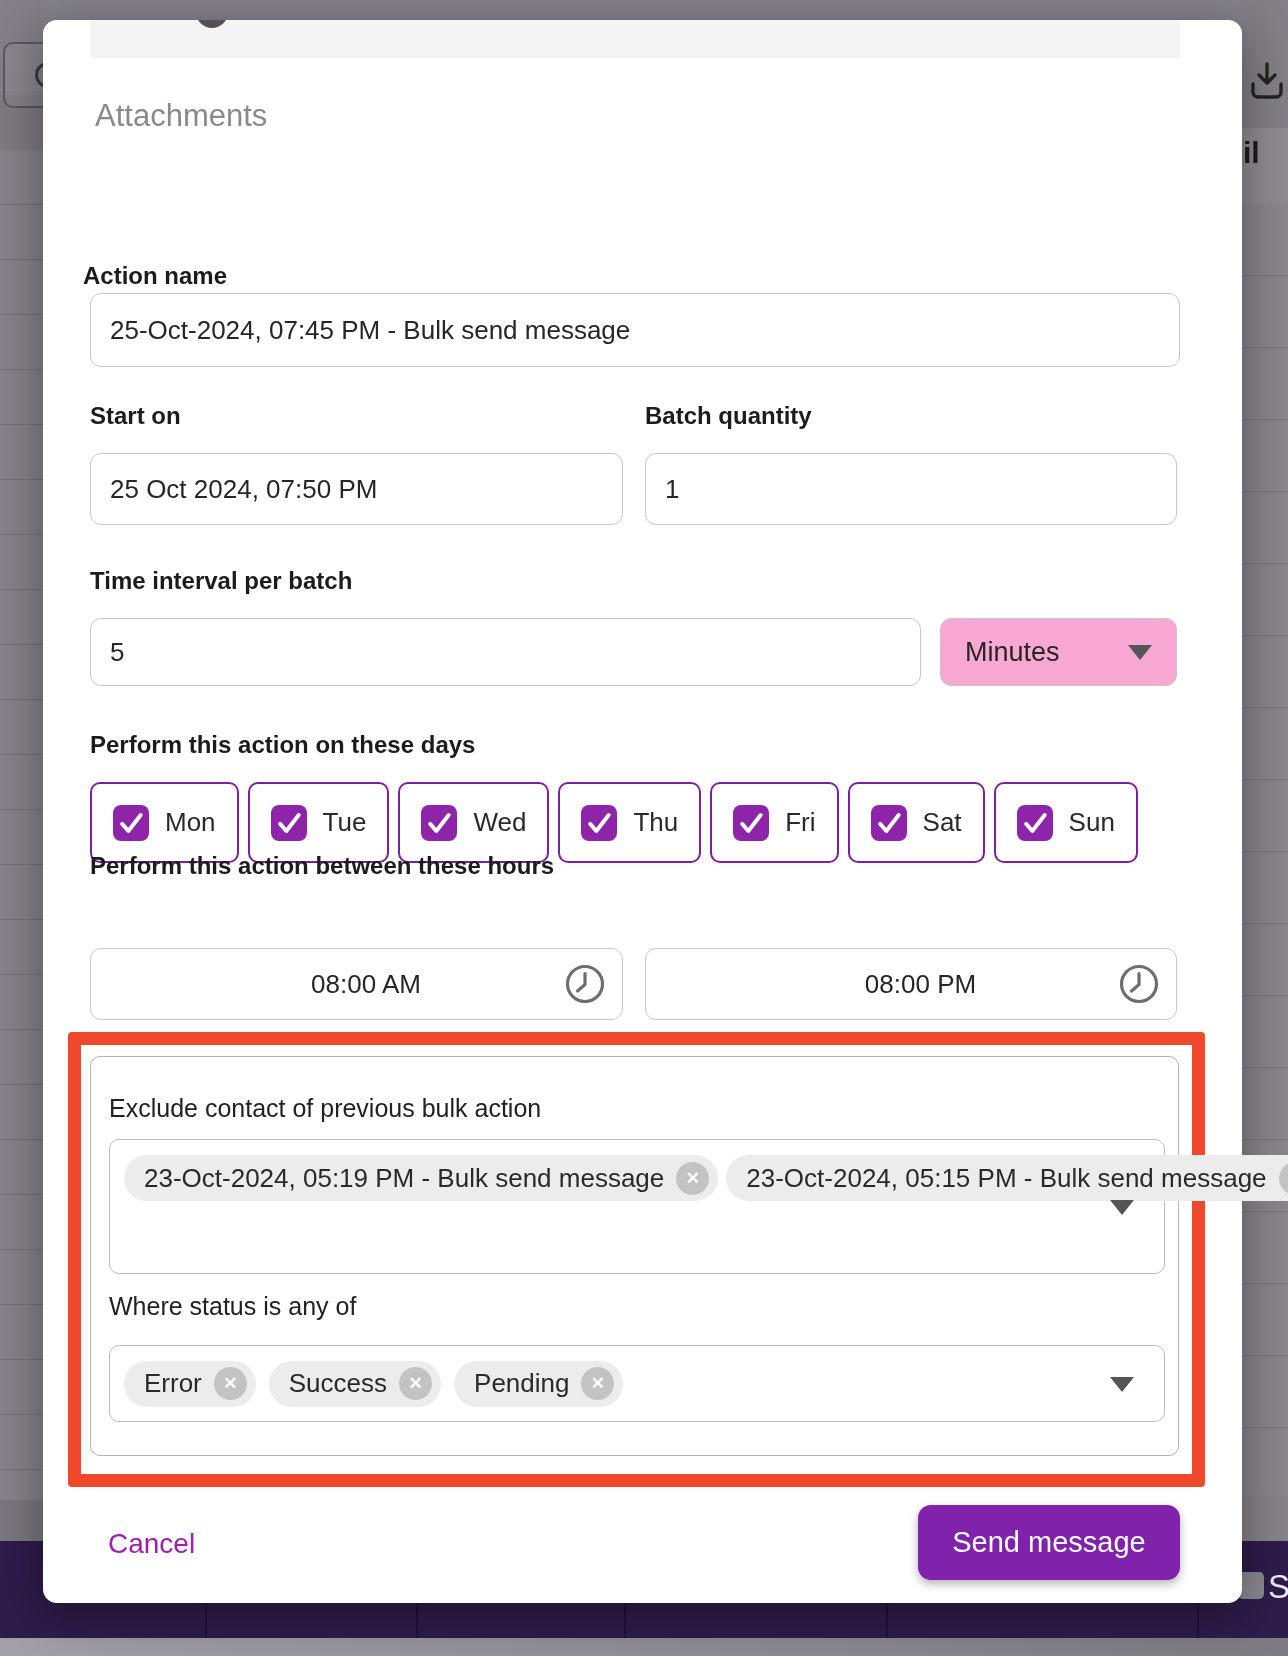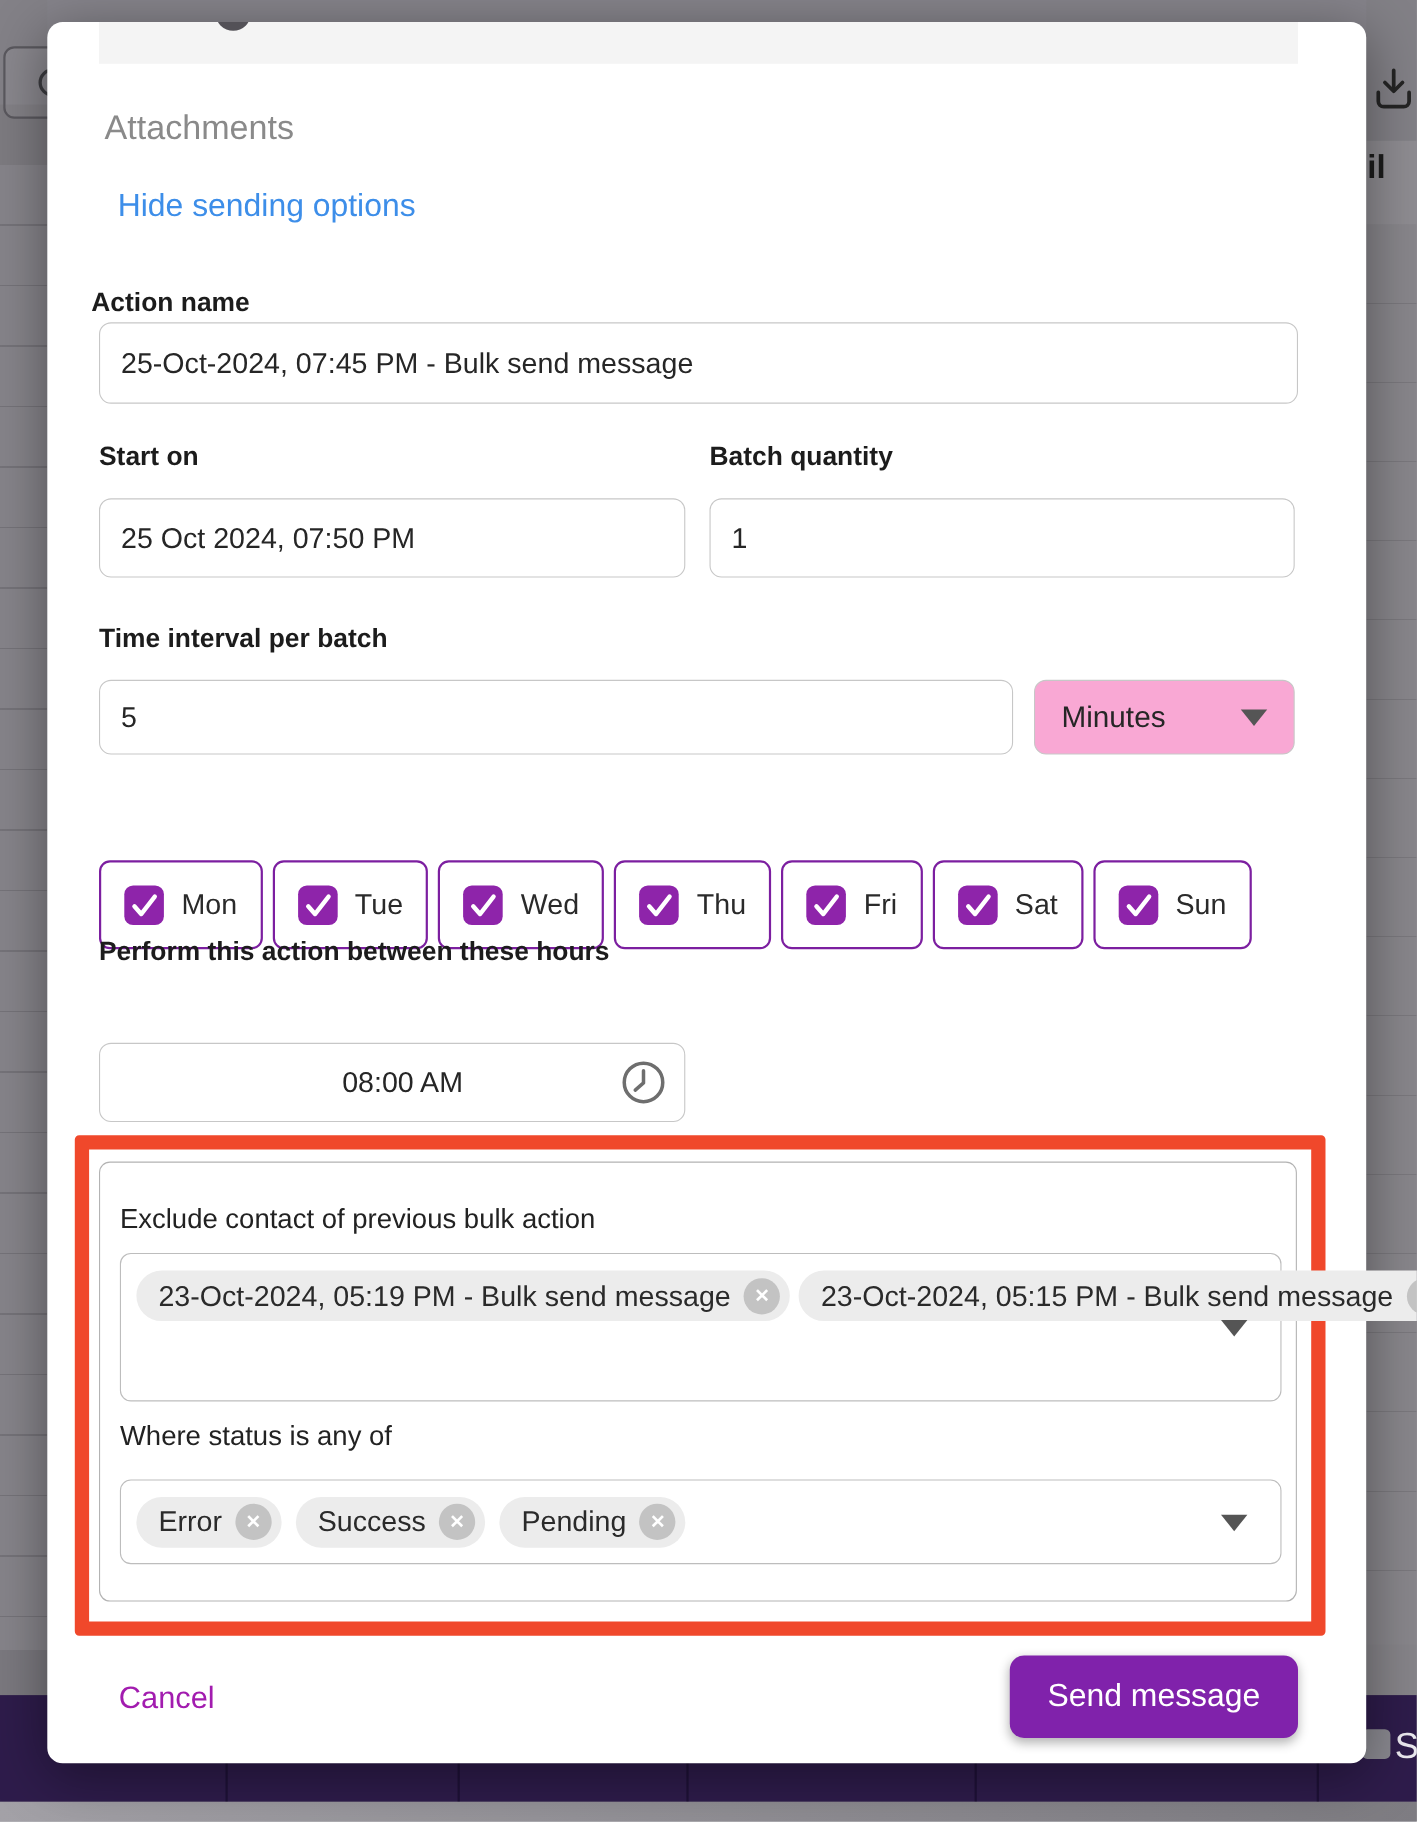--- a/index.html
+++ b/index.html
@@ -127,37 +127,37 @@
 <div class="partial-s">S</div>
 <div class="bottom-strip"></div>
 
 <div class="modal">
 
   <div class="topbar">
     <div class="avatar-sliver"></div>
   </div>
 
   <div class="h-attach">Attachments</div>
-  <div class="link-toggle">Hide sending options</div>
 
   <div class="f-label" style="left:40px; top:242px;">Action name</div>
   <input class="tfield" style="left: 47px; top: 273px; width: 1090px; height: 74px;" value="25-Oct-2024, 07:45 PM - Bulk send message">
 
   <div class="f-label" style="left:47px; top:382px;">Start on</div>
   <div class="f-label" style="left:602px; top:382px;">Batch quantity</div>
   <input class="tfield" style="left: 47px; top: 433px; width: 533px; height: 72px;" value="25 Oct 2024, 07:50 PM">
   <input class="tfield" style="left: 602px; top: 433px; width: 532px; height: 72px;" value="1">
 
   <div class="f-label" style="left:47px; top:547px;">Time interval per batch</div>
   <input class="tfield" style="left: 47px; top: 598px; width: 831px; height: 68px;" value="5">
   <div class="selectbox" style="left:897px; top:598px; width:237px; height:68px;">
     <span>Minutes</span>
     <span class="caret"></span>
   </div>
 
+  <div class="f-label" style="left:47px; top:711px;">Perform this action on these days</div>
   <div class="days-row">
     <label class="day-card">
       <span class="day-cb">
           <svg width="30" height="30" viewBox="0 0 34 34">
             <polyline points="7,18 14,26 28,8" fill="none" stroke="#fff" stroke-width="4.5" stroke-linecap="round" stroke-linejoin="round"></polyline>
           </svg>
         </span>
       <span class="day-label">Mon</span>
     </label>
     <label class="day-card">
@@ -213,20 +213,29 @@
   <div class="f-label" style="left:47px; top:832px;">Perform this action between these hours</div>
   <div class="timefield" style="left:47px; top:928px; width:533px; height:72px;">
     <span>08:00 AM</span>
     <span class="clock">
       <svg width="42" height="42" viewBox="0 0 42 42">
           <circle cx="21" cy="21" r="17.5" fill="none" stroke="#6e6e6e" stroke-width="3.2"></circle>
           <path d="M21 10.5 V21.5 L13.5 28" fill="none" stroke="#6e6e6e" stroke-width="3.2" stroke-linecap="round" stroke-linejoin="round"></path>
         </svg>
     </span>
   </div>
+  <div class="timefield" style="left:602px; top:928px; width:532px; height:72px;">
+    <span>08:00 PM</span>
+    <span class="clock">
+      <svg width="42" height="42" viewBox="0 0 42 42">
+          <circle cx="21" cy="21" r="17.5" fill="none" stroke="#6e6e6e" stroke-width="3.2"></circle>
+          <path d="M21 10.5 V21.5 L13.5 28" fill="none" stroke="#6e6e6e" stroke-width="3.2" stroke-linecap="round" stroke-linejoin="round"></path>
+        </svg>
+    </span>
+  </div>
 
   <div class="redbox">
     <div class="inner-card">
 
       <div class="f-label-reg" style="left:18px; top:37px;">Exclude contact of previous bulk action</div>
       <div class="multi-select" style="left:18px; top:82px; width:1056px; height:135px;">
         <div class="chips-col">
           <span class="chip">
             <span>23-Oct-2024, 05:19 PM - Bulk send message</span>
             <span class="chipx">✕</span>

